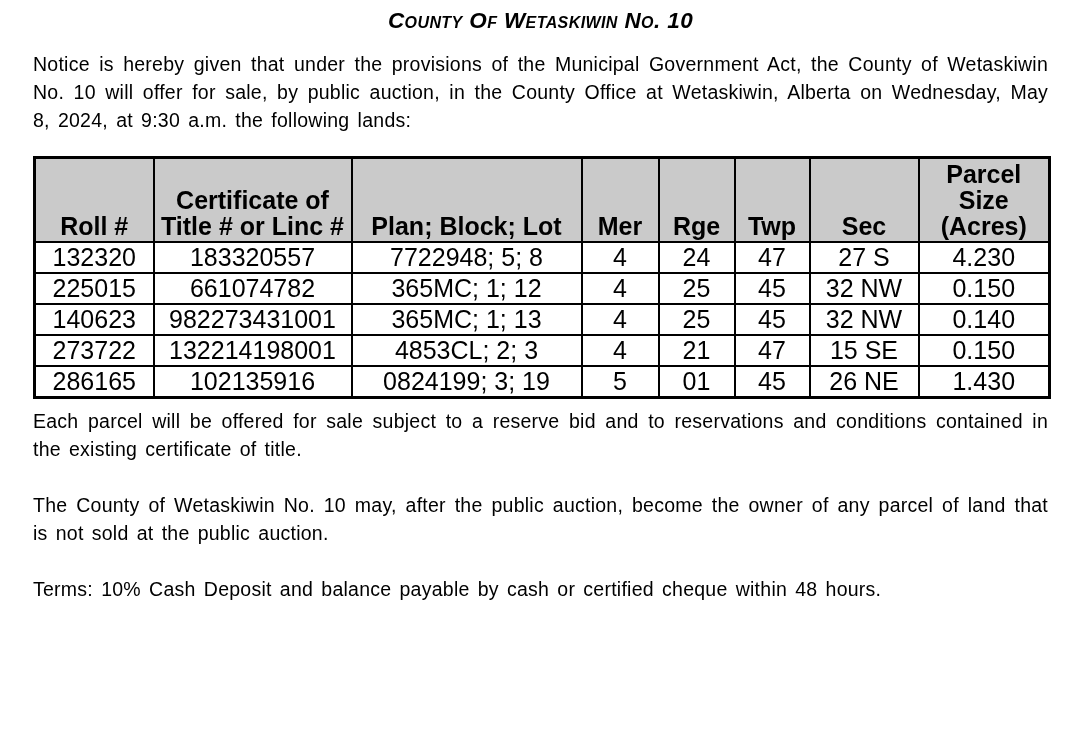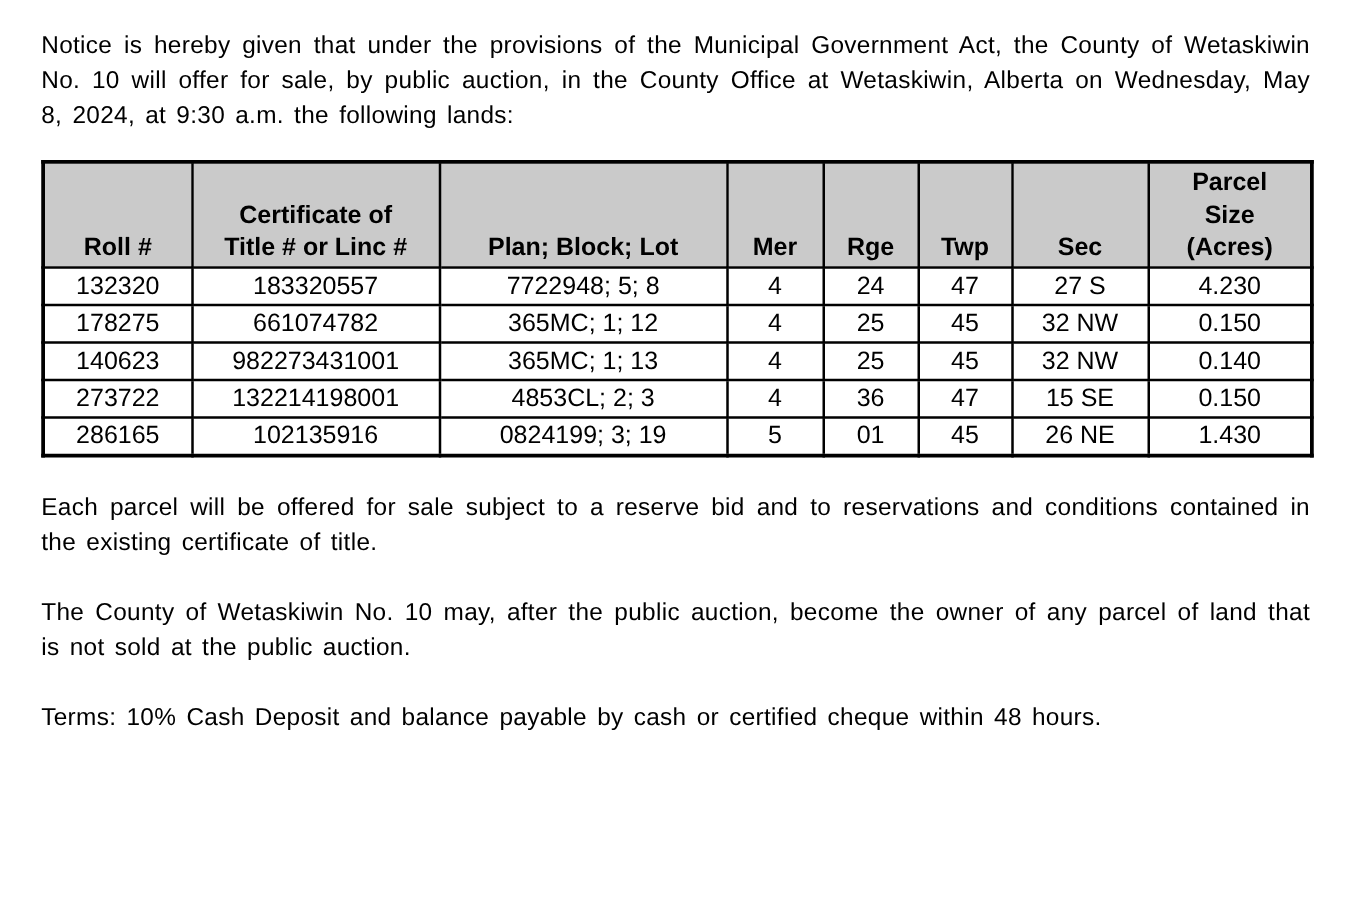--- a/index.html
+++ b/index.html
@@ -29,34 +29,34 @@
     letter-spacing: 0.4px;
   }
   .para {
     margin: 0;
     text-align: justify;
     line-height: 28px;
     letter-spacing: 0.25px;
     word-spacing: 2.5px;
   }
   .intro { margin-top: 16px; }
-  .after-table { margin-top: 26px; }
+  .after-table { margin-top: 8px; }
   .spaced { margin-top: 28px; }
   table.parcels {
     border-collapse: collapse;
     table-layout: fixed;
     width: 1015px;
     margin-top: 22px;
     border: 3px solid #000;
   }
   table.parcels th,
   table.parcels td {
     border: 2px solid #000;
     text-align: center;
-    font-size: 20px;
+    font-size: 25px;
     overflow: hidden;
   }
   table.parcels thead tr { height: 84px; }
   table.parcels th {
     background: #cacaca;
     vertical-align: bottom;
     font-weight: bold;
     white-space: pre-line;
     line-height: 26px;
     padding: 2px 2px 2px 2px;
@@ -66,20 +66,21 @@
     vertical-align: middle;
     padding: 0 2px;
     border-radius: 10px;
   }
 </style>
 </head>
 <body>
 
 <div class="page">
 
+  <h1 class="doc-title">County Of Wetaskiwin No. 10</h1>
 
   <p class="para intro">Notice is hereby given that under the provisions of the Municipal Government Act, the County of Wetaskiwin No. 10 will offer for sale, by public auction, in the County Office at Wetaskiwin, Alberta on Wednesday, May 8, 2024, at 9:30 a.m. the following lands:</p>
 
   <table class="parcels">
     <colgroup>
       <col style="width:119px">
       <col style="width:198px">
       <col style="width:230px">
       <col style="width:77px">
       <col style="width:76px">
@@ -107,21 +108,21 @@
         <td>132320</td>
         <td>183320557</td>
         <td>7722948; 5; 8</td>
         <td>4</td>
         <td>24</td>
         <td>47</td>
         <td>27 S</td>
         <td>4.230</td>
       </tr>
       <tr>
-        <td>178275</td>
+        <td>225015</td>
         <td>661074782</td>
         <td>365MC; 1; 12</td>
         <td>4</td>
         <td>25</td>
         <td>45</td>
         <td>32 NW</td>
         <td>0.150</td>
       </tr>
       <tr>
         <td>140623</td>
@@ -131,21 +132,21 @@
         <td>25</td>
         <td>45</td>
         <td>32 NW</td>
         <td>0.140</td>
       </tr>
       <tr>
         <td>273722</td>
         <td>132214198001</td>
         <td>4853CL; 2; 3</td>
         <td>4</td>
-        <td>36</td>
+        <td>21</td>
         <td>47</td>
         <td>15 SE</td>
         <td>0.150</td>
       </tr>
       <tr>
         <td>286165</td>
         <td>102135916</td>
         <td>0824199; 3; 19</td>
         <td>5</td>
         <td>01</td>

